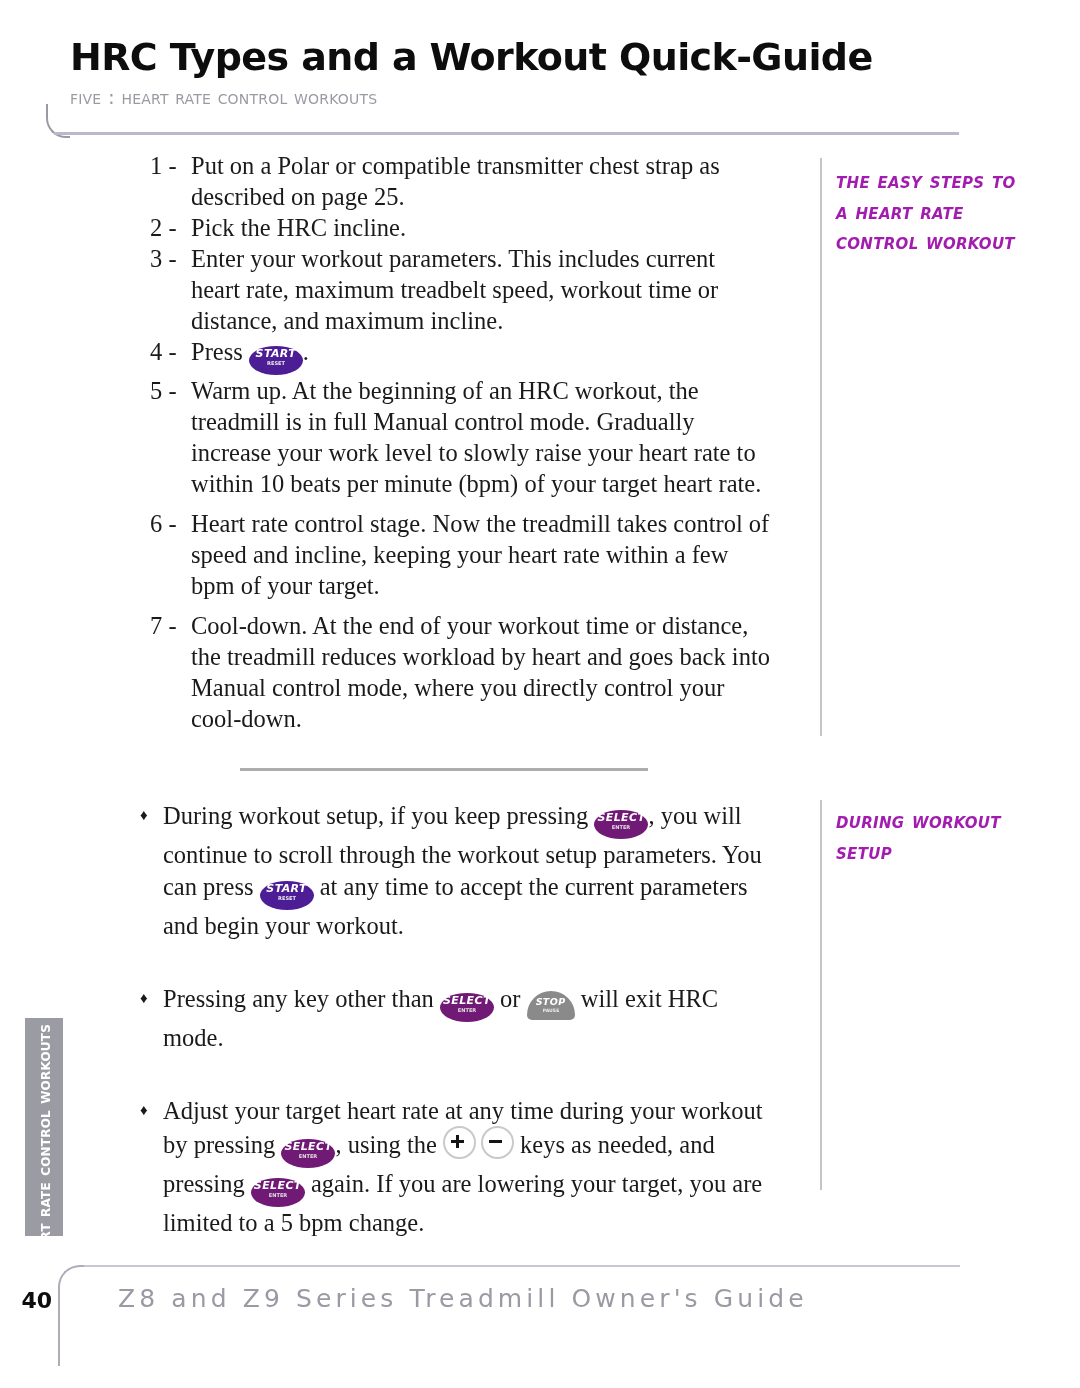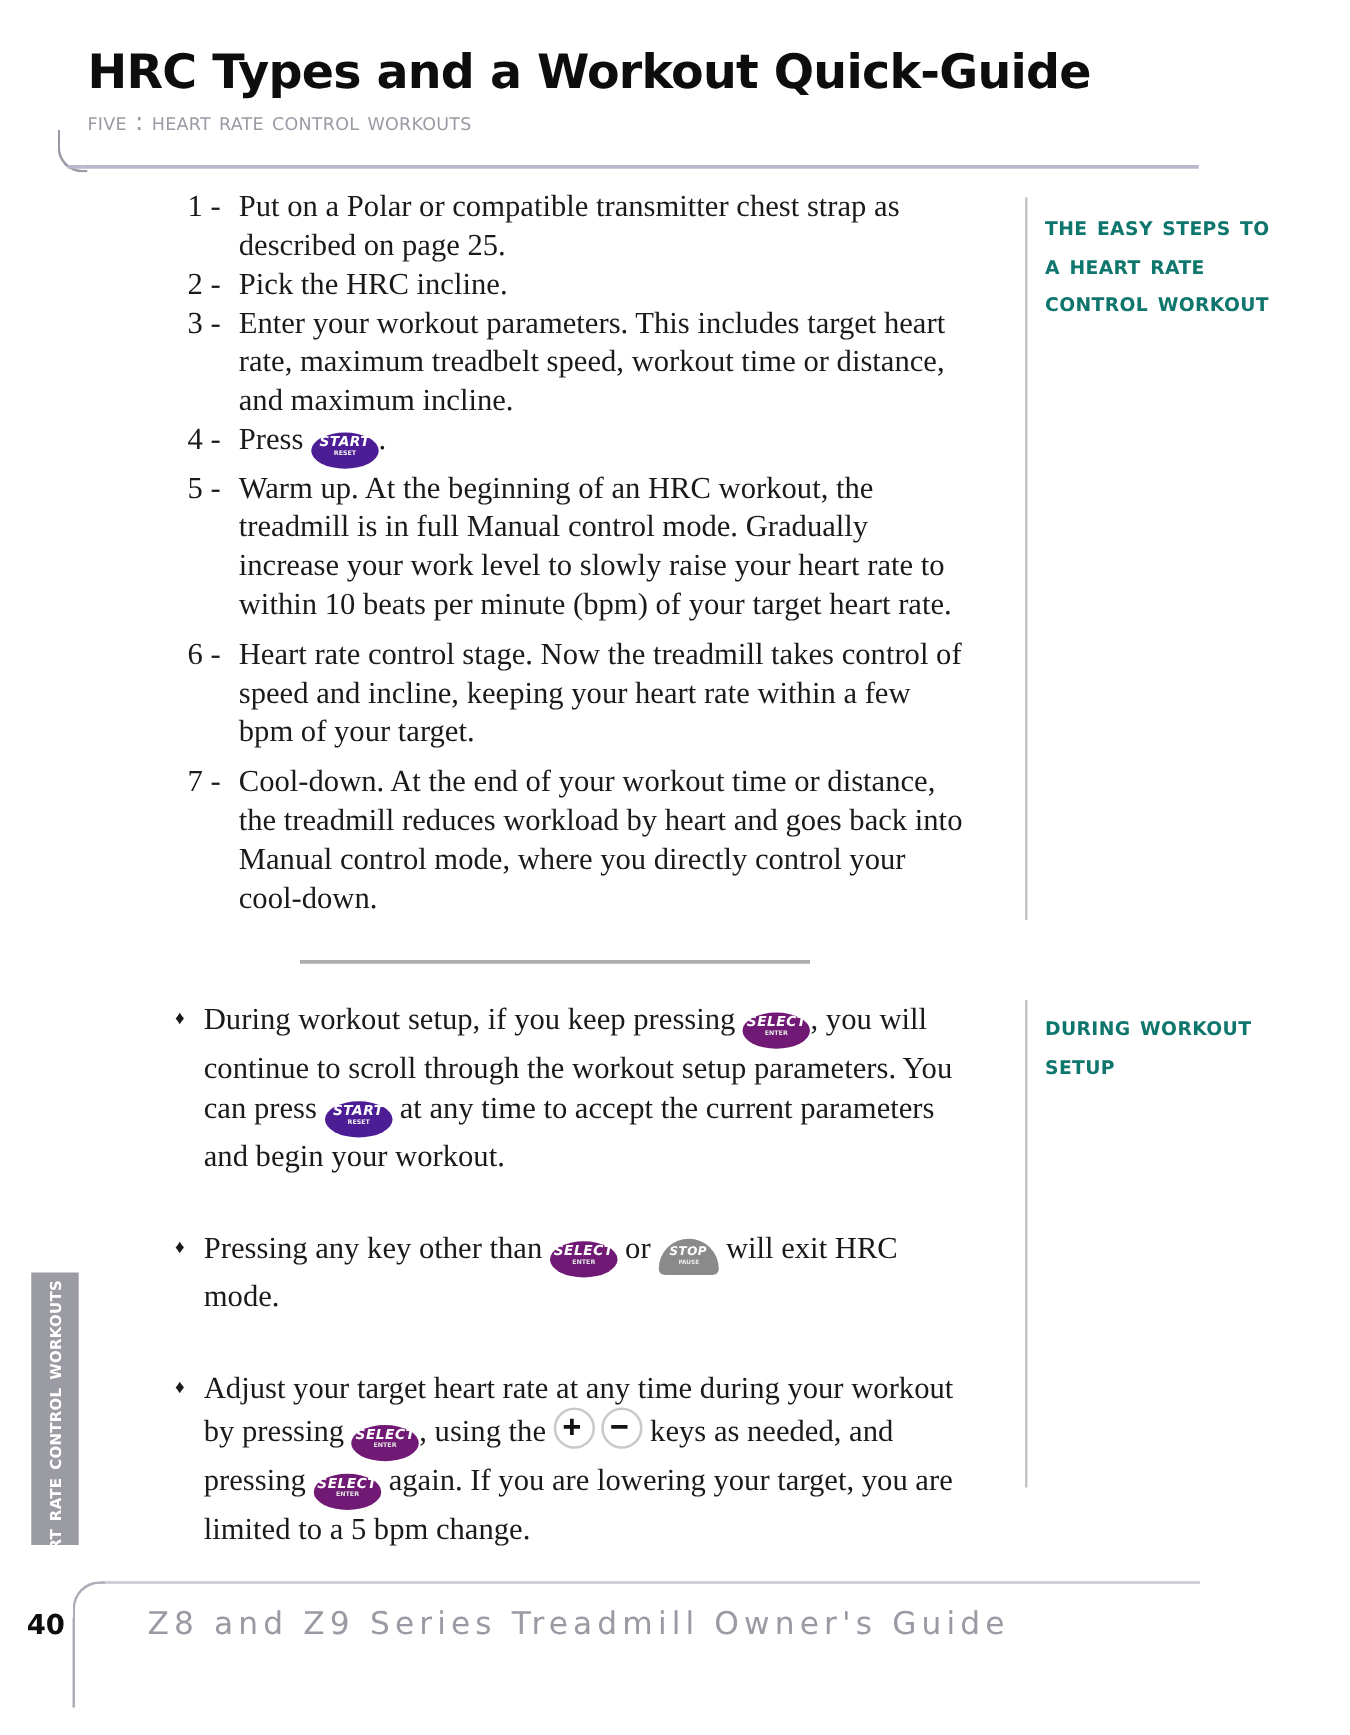--- a/index.html
+++ b/index.html
@@ -203,24 +203,25 @@
     width: 2px;
     height: 390px;
     background: #c3c3c8;
   }
   .side-head {
     position: absolute;
     font-family: "DejaVu Sans", sans-serif;
     font-weight: bold;
     font-size: 21px;
     line-height: 30.5px;
-    color: #0f766e;
+    color: #a21caf;
     font-variant: small-caps;
     text-transform: lowercase;
     letter-spacing: 0.3px;
+    font-style: italic;
   }
   #side-head-1 { left: 836px; top: 166px; width: 190px; }
   #side-head-2 { left: 836px; top: 806px; width: 190px; }
 
   
   #left-tab {
     position: absolute;
     left: 25px;
     top: 1018px;
     width: 38px;
@@ -321,21 +322,21 @@
     <span class="step-text">Put on a Polar or compatible transmitter chest strap as described on page 25.</span>
   </div>
 
   <div class="step">
     <span class="step-num">2 -</span>
     <span class="step-text">Pick the HRC incline.</span>
   </div>
 
   <div class="step">
     <span class="step-num">3 -</span>
-    <span class="step-text">Enter your workout parameters. This includes target heart rate, maximum treadbelt speed, workout time or distance, and maximum incline.</span>
+    <span class="step-text">Enter your workout parameters. This includes current heart rate, maximum treadbelt speed, workout time or distance, and maximum incline.</span>
   </div>
 
   <div class="step">
     <span class="step-num">4 -</span>
     <span class="step-text"><span>Press </span><span class="key key-oval key-start"><span class="k-main">START</span><span class="k-sub">RESET</span></span><span>.</span></span>
   </div>
 
   <div class="step">
     <span class="step-num">5 -</span>
     <span class="step-text">Warm up. At the beginning of an HRC workout, the treadmill is in full Manual control mode. Gradually increase your work level to slowly raise your heart rate to within 10 beats per minute (bpm) of your target heart rate.</span>

